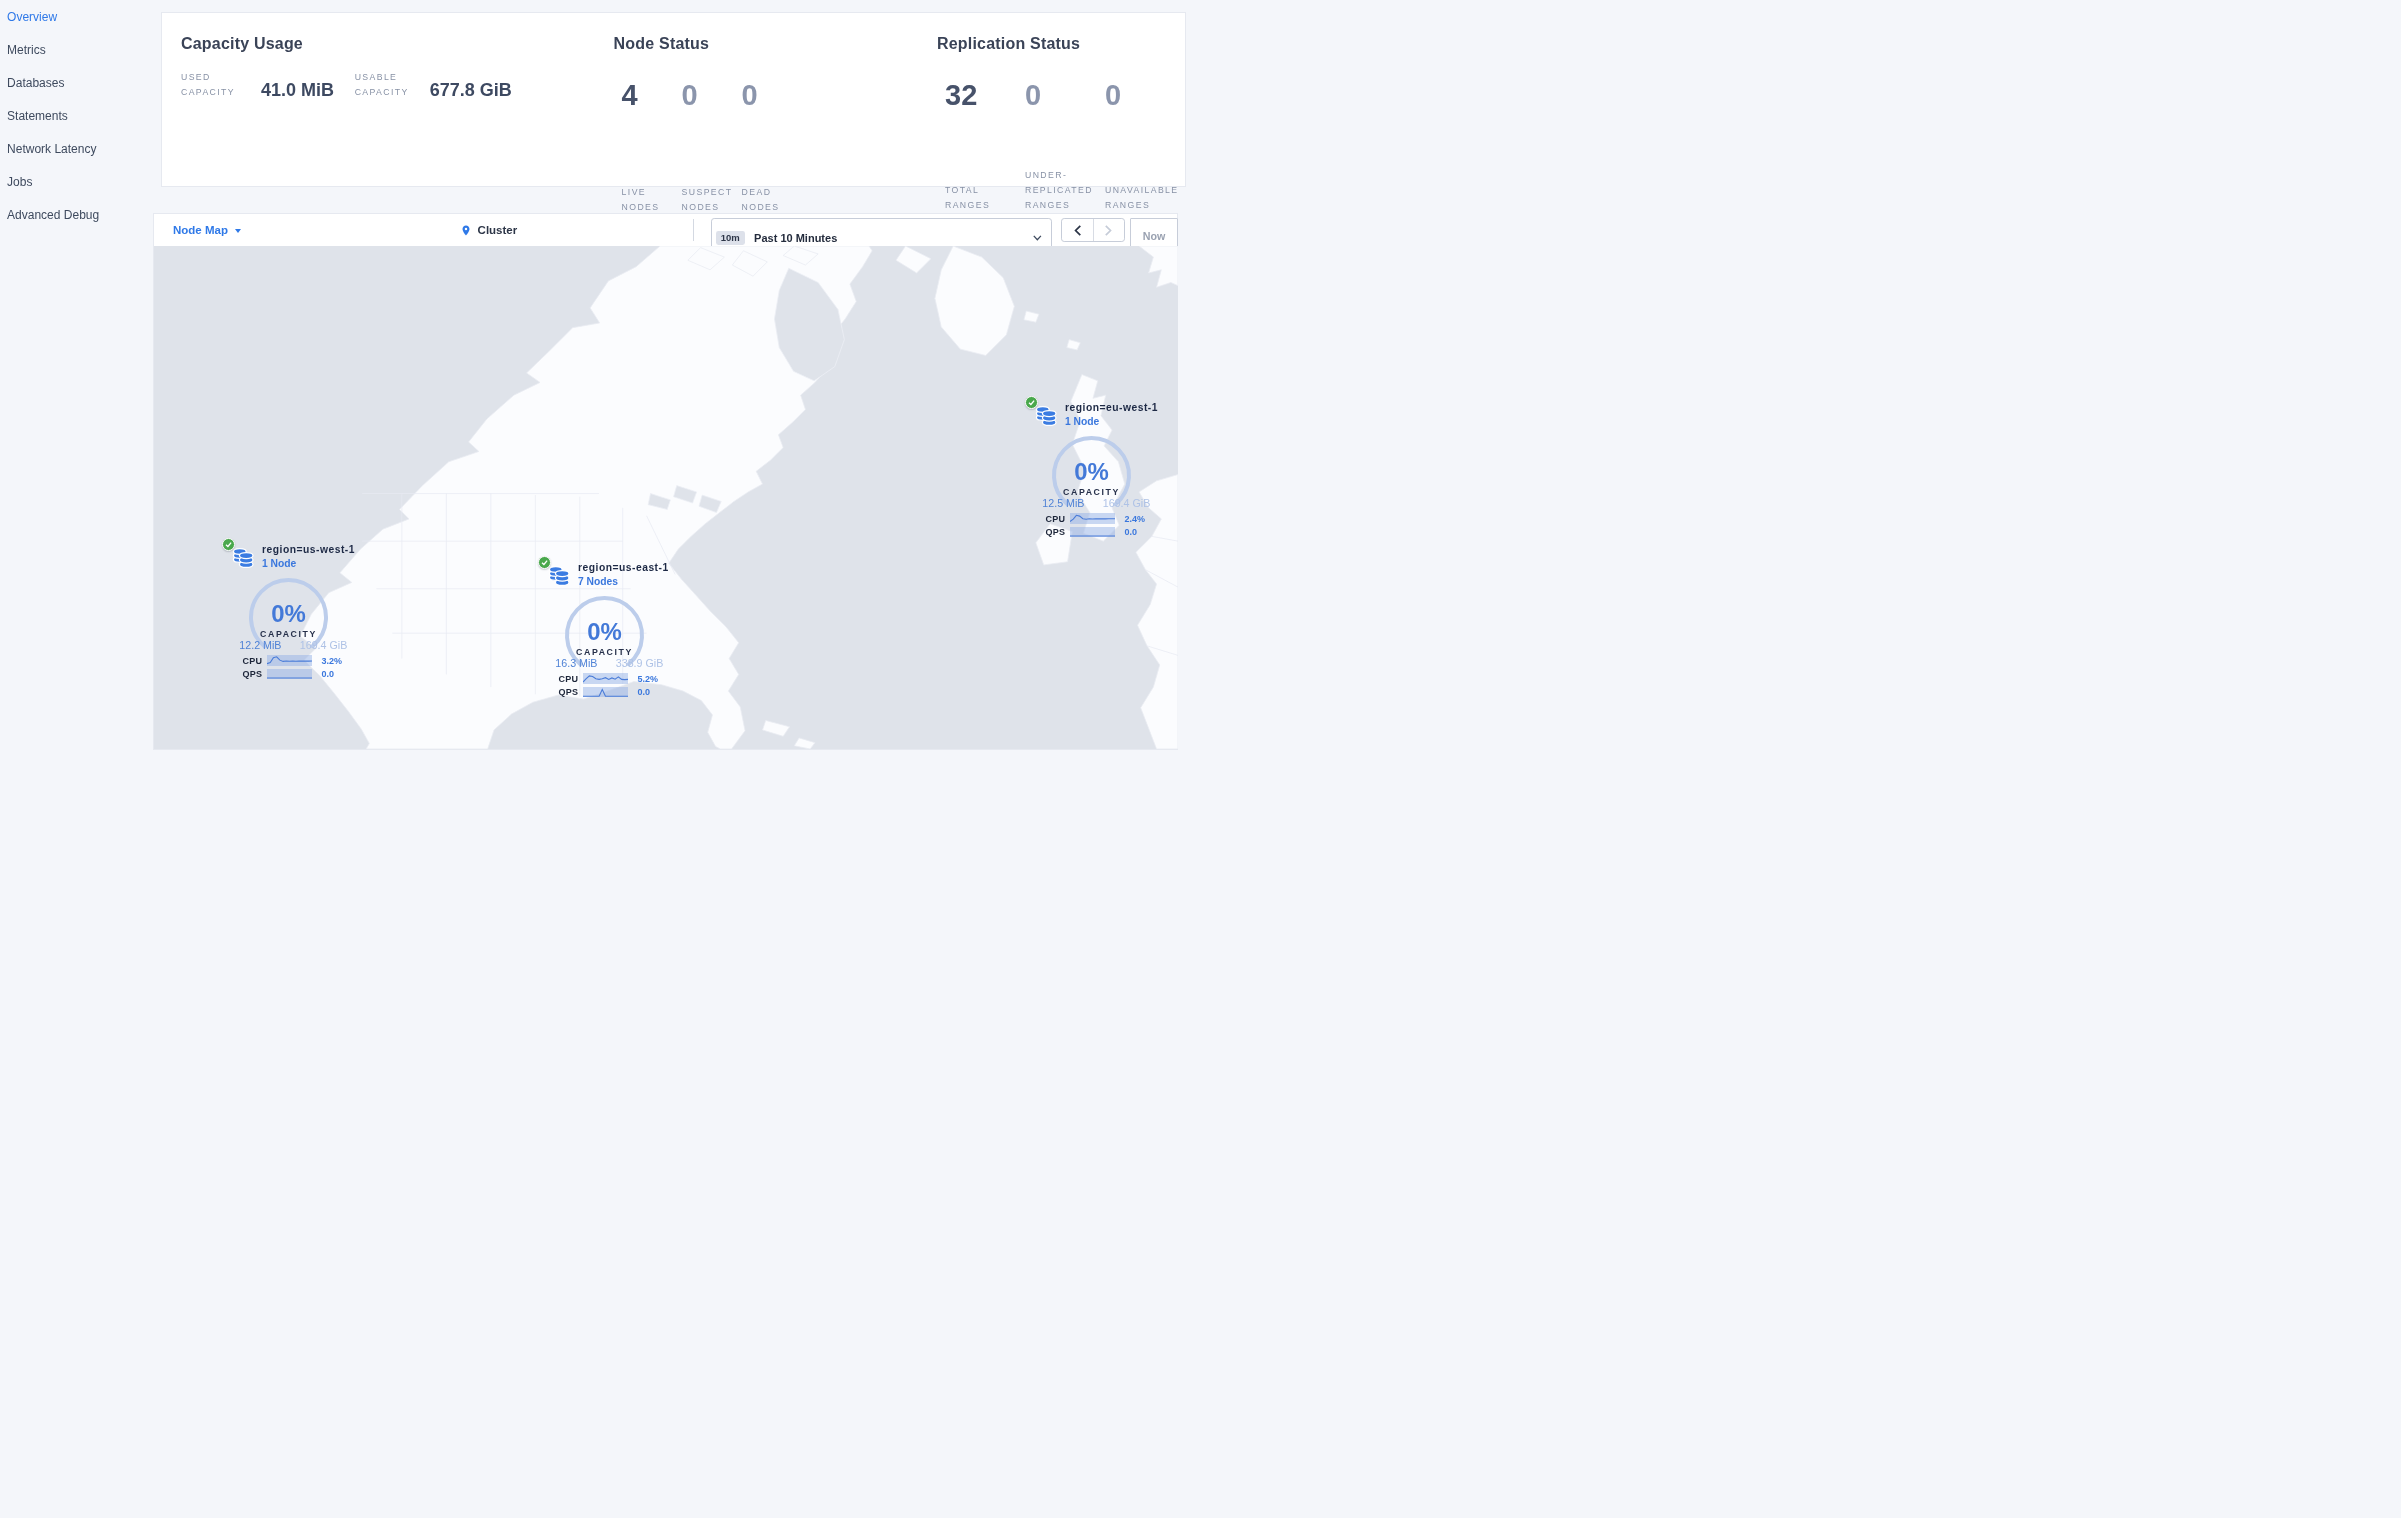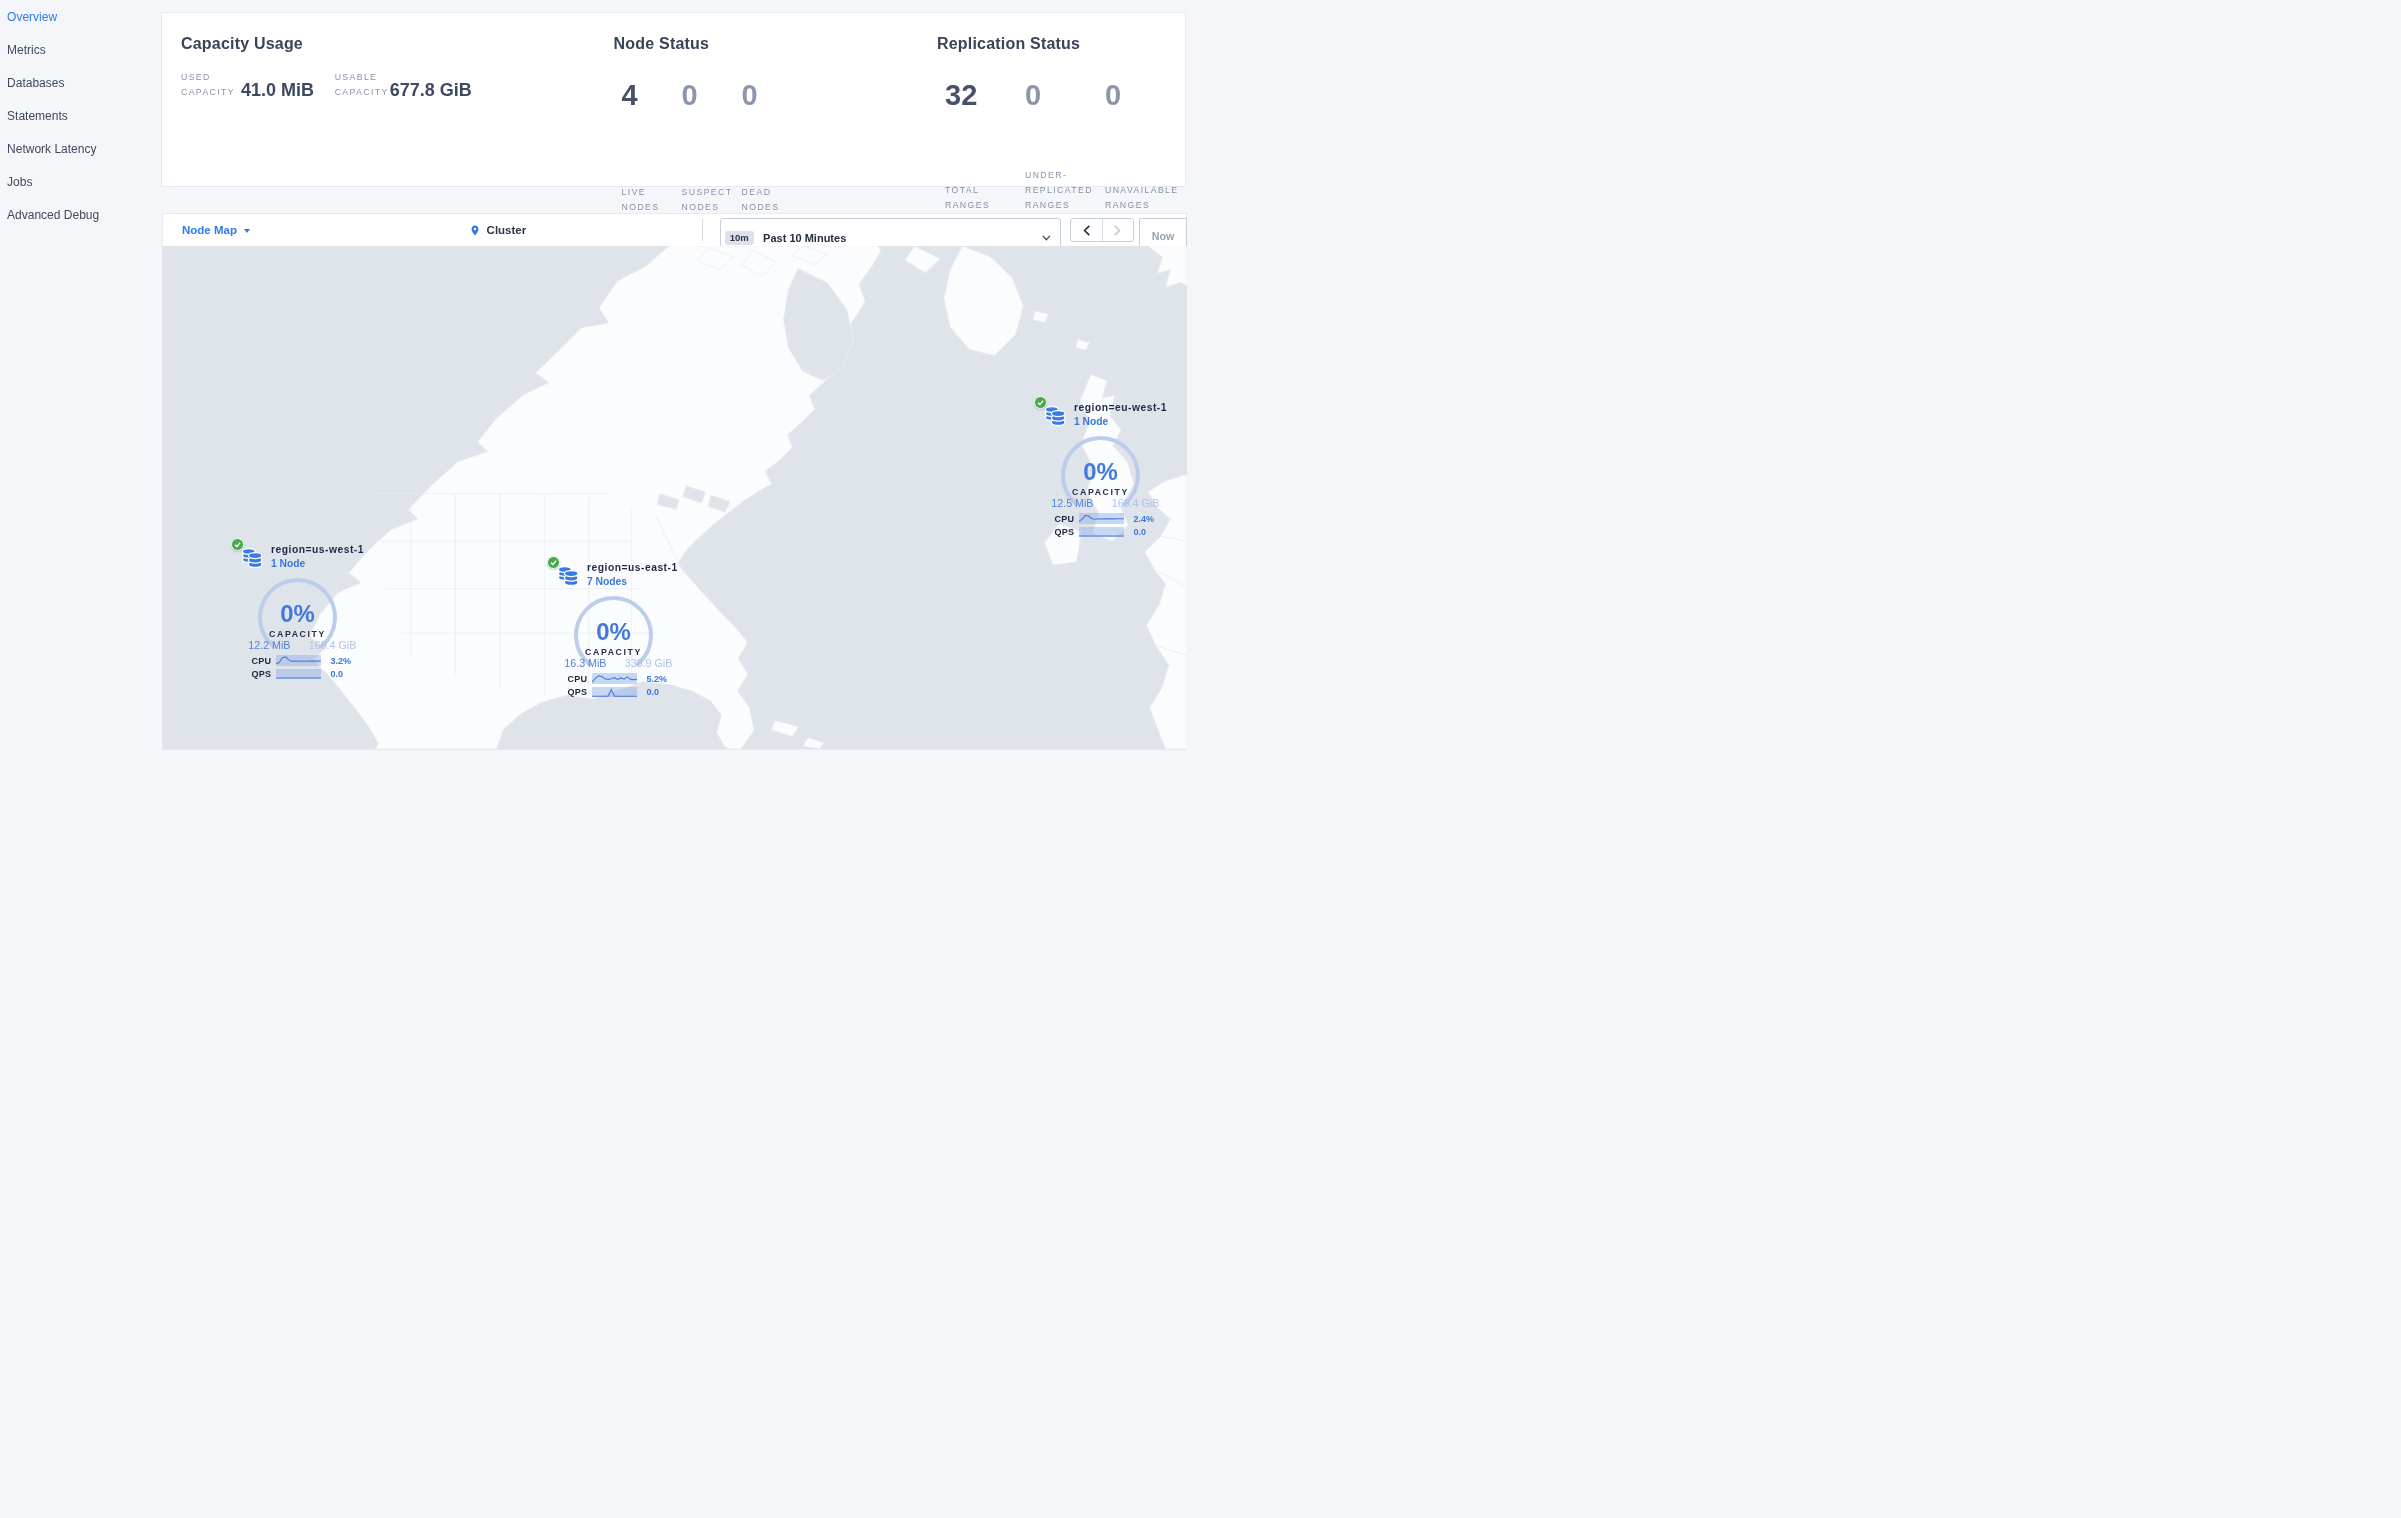--- a/index.html
+++ b/index.html
@@ -32,34 +32,34 @@
   .bar { height:9.5px; background:#e6e8ee; position:relative; margin-top:6.4px; }
   .bar-res { position:absolute; right:0; top:0; height:100%; width:15%; background:#c9cdd7; }
   .ticks { position:relative; height:6.4px; margin-top:1.6px; }
   .tick { position:absolute; width:0.8px; height:6.4px; background:#b9bfcd; }
   .tick-labels { position:relative; height:11px; margin-top:2.4px; font-size:9px; color:#5c677e; }
   .tick-label { position:absolute; transform:translateX(-50%); white-space:nowrap; }
 
   .cap-stats { display:flex; margin-top:17.5px; }
   .stat { display:flex; align-items:flex-end; }
   .stat-label { font-size:8.7px; letter-spacing:1.4px; color:#8791a5; line-height:1.75; }
-  .stat-value { font-size:18px; font-weight:700; color:#3d4961; margin-left:4px; line-height:1; padding-bottom:1.6px; white-space:nowrap;text-align:right; }
+  .stat-value { font-size:18px; font-weight:700; color:#3d4961; margin-left:24px; line-height:1; padding-bottom:1.6px; white-space:nowrap;text-align:right; }
   .w71 { width:56px; } .w64 { width:51px; }
   .stat + .stat { margin-left:20.6px; }
 
   .nums { display:flex; margin-top:28px; padding-left:8px; }
   .num { font-size:29px; font-weight:600; color:#47526a; line-height:1; }
   .num.muted { color:#8b95ac; }
   .labels { display:flex; margin-top:34px; padding-left:8px; }
   .col-label { font-size:8.7px; letter-spacing:1.4px; color:#8791a5; line-height:1.75; }
   .colN { width:60px; } .colR { width:80px; }
   .colLN { width:60px; padding-right:11px;margin-top:41px; } .colLR { width:80px; padding-right:9.5px;margin-top:43px; }
 
   
-  .map-card { position:absolute; left:162px; top:213px; width:1025px; height:537px;
+  .map-card { position:absolute; left:153px; top:213px; width:1025px; height:537px;
     background:#fff; border:0.8px solid #e6e9f0; }
   .map-toolbar { position:relative; height:32px; background:#fff; }
   .view-select { position:absolute; left:19px; top:0; height:32px; display:flex; align-items:center;
     gap:7.1px; color:#2f79e8; font-size:11.5px; font-weight:600; cursor:pointer; }
   .caret-down { width:0; height:0; border-left:3.6px solid transparent; border-right:3.6px solid transparent;
     border-top:4.4px solid #2f79e8; margin-top:1.6px; }
   .breadcrumb { position:absolute; left:306px; top:0; height:32px; display:flex; align-items:center;
     gap:5.6px; font-size:11.5px; font-weight:600; color:#2c3547; cursor:pointer; }
   .tb-divider { position:absolute; left:539px; top:4.8px; width:0.8px; height:22px; background:#d4d9e2; }
   .time-dd { position:absolute; left:557px; top:4px; width:341px; height:40px; border:0.8px solid #c7cdd9;

